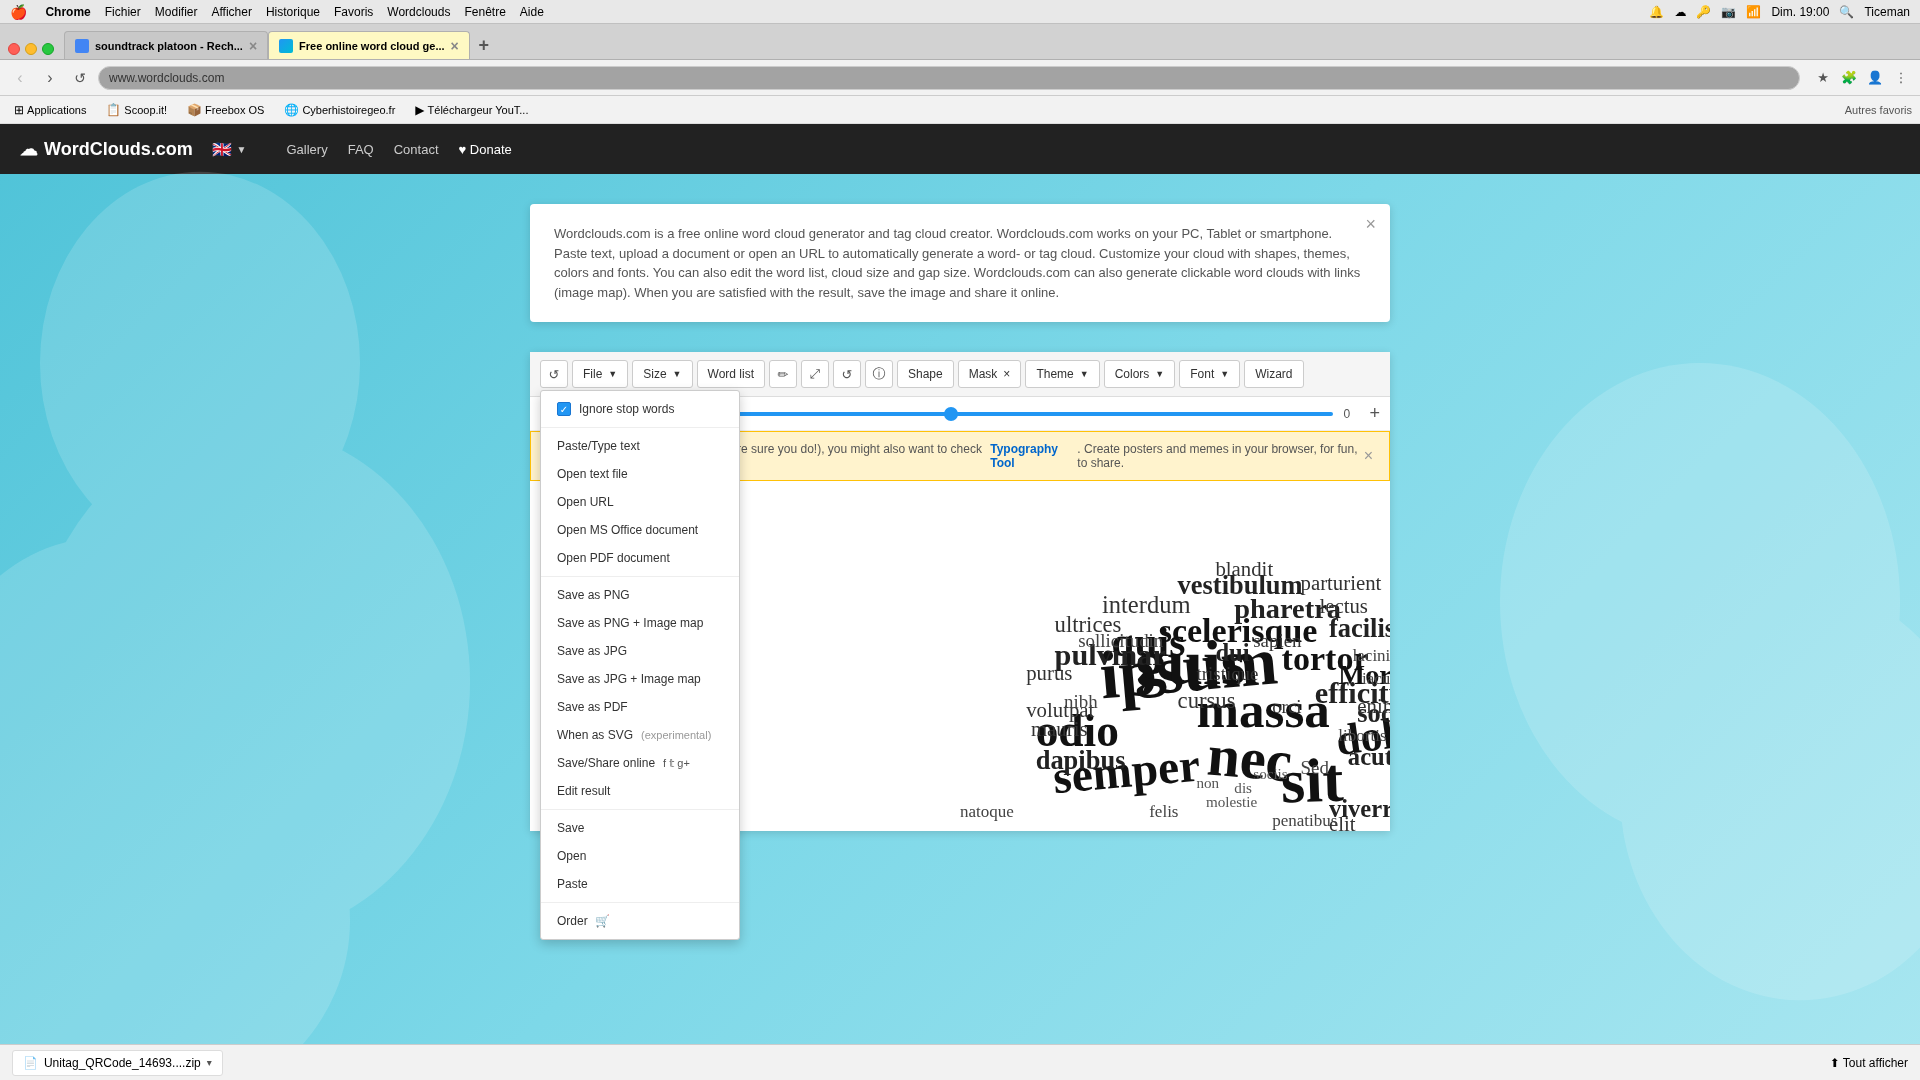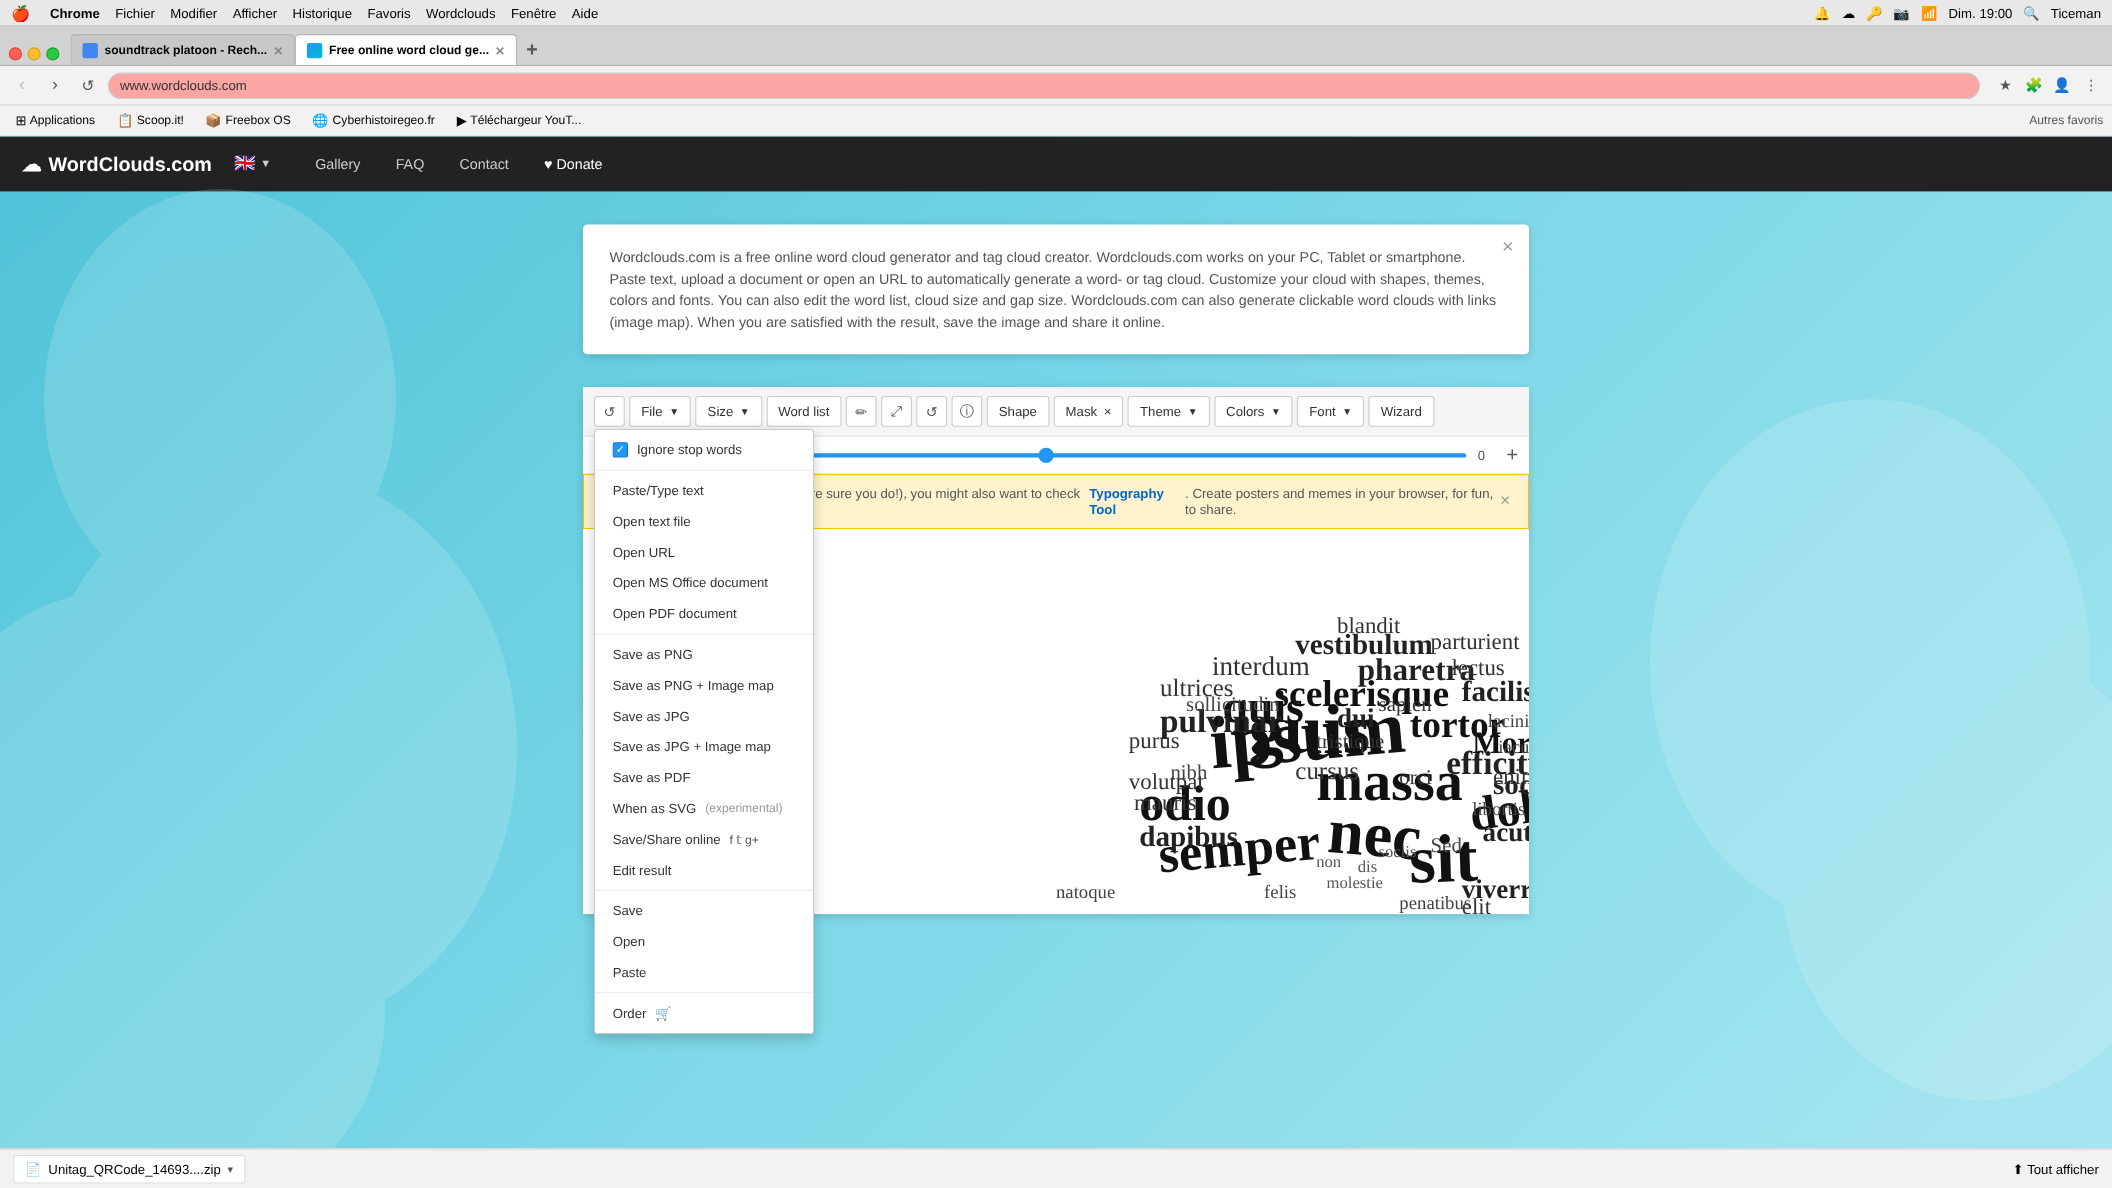--- a/index.html
+++ b/index.html
@@ -40,21 +40,21 @@
       border-bottom: none;
       border-radius: 4px 4px 0 0;
       display: flex;
       align-items: center;
       padding: 0 10px;
       font-size: 11px;
       gap: 6px;
       min-width: 180px;
       max-width: 220px;
     }
-    .chrome-tab.active { background: #ffffff; }
+    .chrome-tab.active { background: #fef9c3; }
     .chrome-tab-favicon { width: 14px; height: 14px; background: #4285f4; border-radius: 2px; flex-shrink: 0; }
     .chrome-tab-favicon.wc { background: linear-gradient(135deg, #2196F3, #00BCD4); }
     .chrome-tab-label { flex: 1; overflow: hidden; text-overflow: ellipsis; white-space: nowrap; }
     .chrome-tab-close { font-size: 14px; color: #888; cursor: pointer; flex-shrink: 0; }
     .chrome-tab-inactive { background: #c8c8c8; }
     .tab-new-btn { width: 28px; height: 28px; display: flex; align-items: center; justify-content: center; font-size: 18px; color: #555; cursor: pointer; }
 
     
     .chrome-addressbar {
       height: 36px;
@@ -63,21 +63,21 @@
       align-items: center;
       padding: 0 8px;
       gap: 6px;
       border-bottom: 1px solid #ccc;
     }
     .nav-btn { width: 24px; height: 24px; border-radius: 50%; display: flex; align-items: center; justify-content: center; cursor: pointer; font-size: 14px; color: #555; }
     .nav-btn.disabled { color: #bbb; cursor: default; }
     .address-input {
       flex: 1;
       height: 24px;
-      background: #fca5a5;
+      background: #a3a3a3;
       border: 1px solid #ccc;
       border-radius: 12px;
       padding: 0 10px;
       font-size: 12px;
       display: flex;
       align-items: center;
       color: #333;
     }
     .chrome-toolbar-right { display: flex; align-items: center; gap: 4px; margin-left: 6px; }
     .chrome-icon-btn { width: 22px; height: 22px; display: flex; align-items: center; justify-content: center; cursor: pointer; font-size: 13px; color: #555; }
@@ -110,21 +110,21 @@
     
     .site-header {
       background: #222;
       height: 50px;
       display: flex;
       align-items: center;
       padding: 0 20px;
       gap: 20px;
     }
     .site-logo { color: #fff; font-size: 18px; font-weight: 700; display: flex; align-items: center; gap: 6px; }
-    .site-nav { display: flex; align-items: center; gap: 32px; margin-left: 20px; }
+    .site-nav { display: flex; align-items: center; gap: 20px; margin-left: 20px; }
     .site-nav-item { color: #ccc; font-size: 13px; cursor: pointer; text-decoration: none; }
     .site-nav-donate { color: #fff; font-size: 13px; cursor: pointer; }
     .lang-btn { display: flex; align-items: center; gap: 4px; cursor: pointer; }
     .flag { font-size: 16px; }
 
     
     .info-banner {
       background: #fff;
       margin: 30px auto;
       width: 860px;

